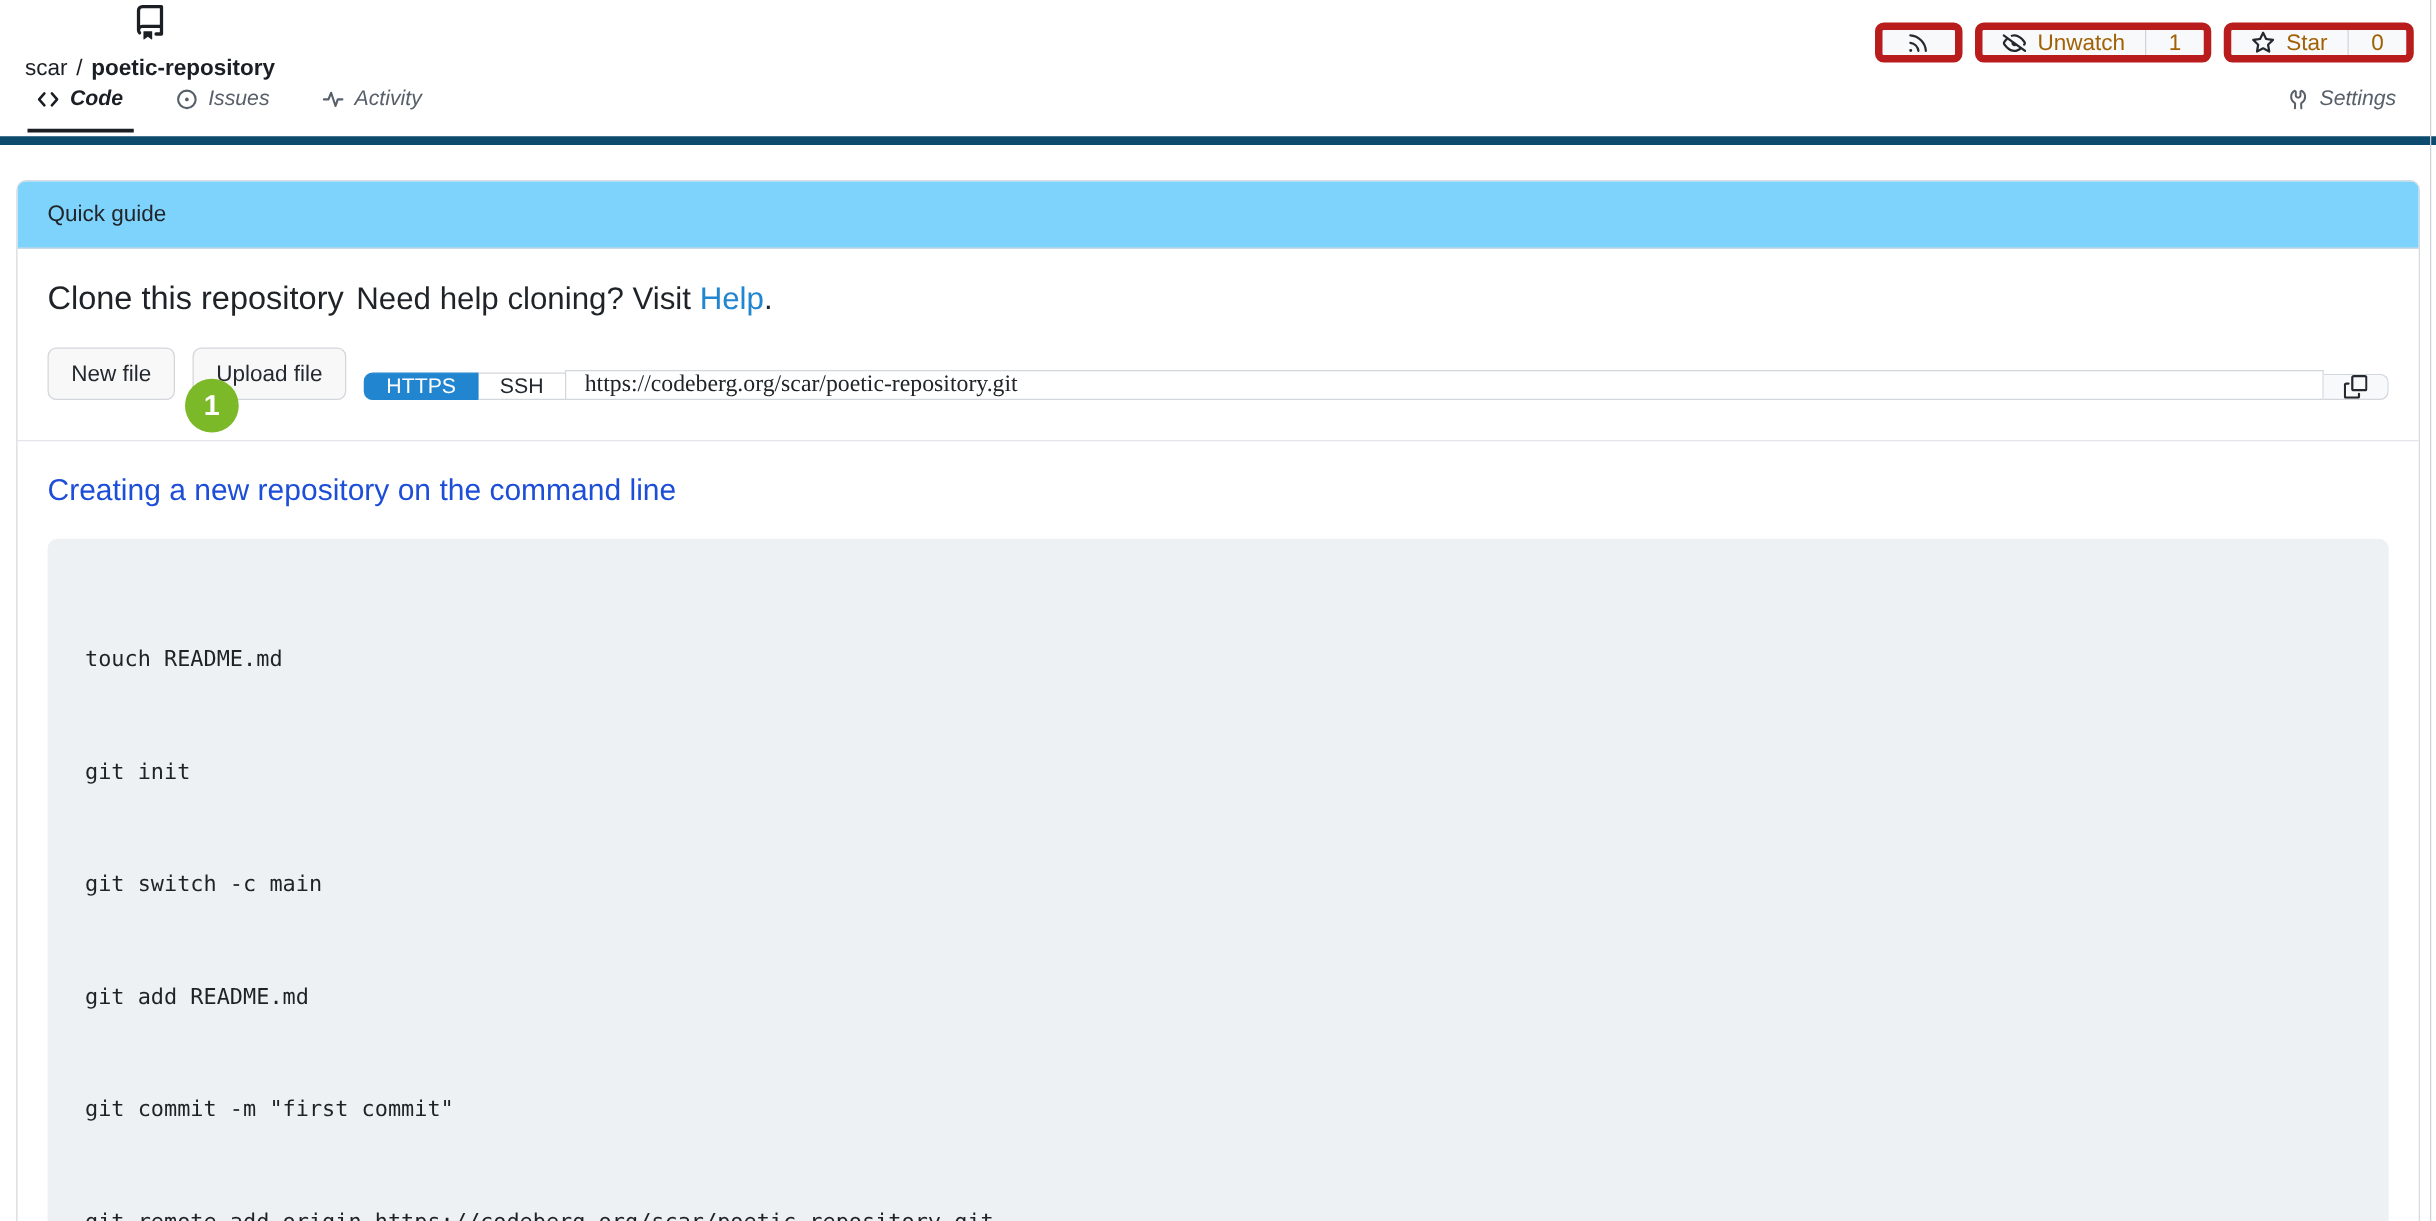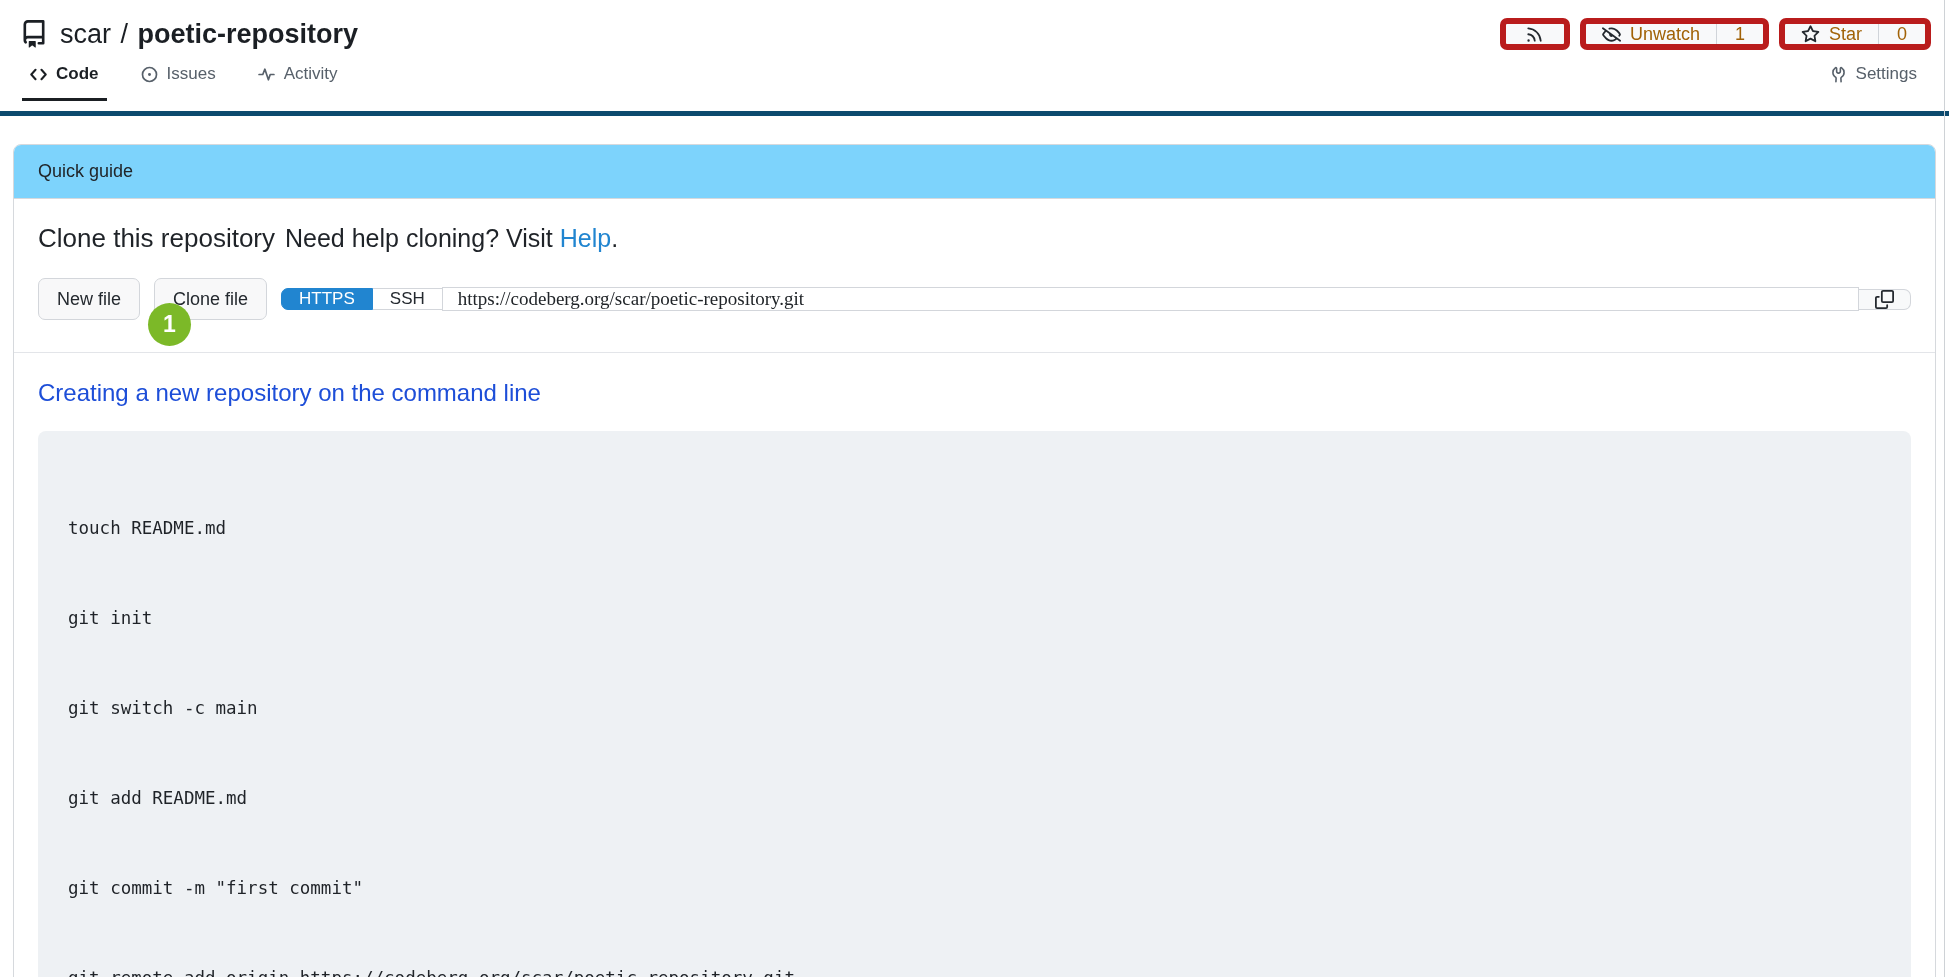--- a/index.html
+++ b/index.html
@@ -11,40 +11,40 @@
     position: relative;
     overflow: hidden;
   }
   svg { display: block; }
 
   
   .top-header {
     display: flex; justify-content: space-between; align-items: center;
     padding: 12px 18px 8px 20px; height: 64px;
   }
-  .repo-title { display: flex; align-items: center; gap: 12px; font-size: 27px; color: #1b1f24; }
+  .repo-title { display: flex; align-items: center; gap: 12px; font-size: 18px; color: #1b1f24; flex-direction: column; }
   .repo-title .owner { font-weight: 400; }
   .repo-title .sep { color: #1b1f24; padding: 0 2px; }
   .repo-title .name { font-weight: 700; }
 
   .header-actions { display: flex; gap: 10px; align-items: center; }
   .hbtn-group {
     display: flex; align-items: stretch; height: 32px;
     border: 6px solid #b91c1c; border-radius: 7px; background: #f8f9fa; overflow: hidden;
     color: #a16207; font-size: 18px;
   }
   .hbtn-seg { display: flex; align-items: center; gap: 9px; padding: 0 16px; cursor: pointer; }
   .hbtn-count { border-left: 1px solid #d0d4d9; padding: 0 18px; display: flex; align-items: center; }
   .icon-only { width: 58px; justify-content: center; padding: 0; }
   .hbtn-group svg { width: 19px; height: 19px; fill: #24292f; }
 
   
   .tabbar {
-    display: flex; align-items: flex-start; padding: 0 22px;
-    border-bottom: 5px solid #0c4a6e; height: 52px;
+    display: flex; align-items: center; padding: 0 22px;
+    border-bottom: 7px solid #0c4a6e; height: 52px; font-style: italic;
   }
   .tab {
     display: flex; align-items: center; gap: 9px; font-size: 17px; color: #57606a;
     padding: 0 8px 15px 8px; margin-right: 26px; position: relative; cursor: pointer;
   }
   .tab svg { width: 17px; height: 17px; stroke: #57606a; fill: none; stroke-width: 1.6; }
   .tab.active { color: #1b1f24; font-weight: 700; }
   .tab.active svg { stroke: #1b1f24; stroke-width: 1.9; }
   .tab.active::after {
     content: ""; position: absolute; left: 0; right: 0; bottom: -2px; height: 3px;
@@ -67,21 +67,21 @@
   .clone-section { padding: 24px 24px 32px 24px; border-bottom: 1px solid #e3e5e9; }
   .clone-heading { font-size: 26px; font-weight: 400; color: #1f2328; display: flex; align-items: baseline; gap: 10px; flex-wrap: wrap; }
   .clone-help { font-size: 25px; color: #1f2328; }
   .clone-help a { color: #2185d0; text-decoration: none; cursor: pointer; }
 
   .clone-controls { display: flex; align-items: stretch; gap: 14px; margin-top: 24px; height: 42px; position: relative; }
   .btn {
     display: flex; align-items: center; padding: 0 18px; font-size: 18px; color: #24292f;
     background: #f8f8f9; border: 1px solid #d3d6db; border-radius: 7px; cursor: pointer;
   }
-  .clone-group { display: flex; flex: 1; align-items: center; }
+  .clone-group { display: flex; flex: 1; align-items: flex-end; }
   .proto-btn {
     display: flex; align-items: center; padding: 0 17px; font-size: 17px; cursor: pointer;
     border: 1px solid #d3d6db; background: #fff; color: #24292f;
   }
   .proto-btn.active {
     background: #2185d0; color: #fff; border-color: #2185d0;
     border-radius: 7px 0 0 7px;
   }
   .proto-btn.ssh { border-left: none; border-right: none; }
   .clone-url-input {
@@ -212,21 +212,21 @@
     <div class="clone-heading">
       <span>Clone this repository</span>
       <span class="clone-help">
         <span>Need help cloning? Visit</span>
         <a style="color: rgb(33, 133, 208);">Help</a><span>.</span>
       </span>
     </div>
 
     <div class="clone-controls">
       <button class="btn">New file</button>
-      <button class="btn">Clone file</button>
+      <button class="btn">Upload file</button>
       <div class="marker-badge" style="background: rgb(124, 185, 40);">1</div>
 
       <div class="clone-group">
         <button class="proto-btn active" style="background: rgb(33, 133, 208);">HTTPS</button>
         <button class="proto-btn ssh">SSH</button>
         <input class="clone-url-input" type="text" readonly="" value="https://codeberg.org/scar/poetic-repository.git" style="">
         <button class="copy-btn">
           <span>
             <svg viewBox="0 0 16 16">
                 <path d="M0 6.75C0 5.784.784 5 1.75 5h1.5a.75.75 0 0 1 0 1.5h-1.5a.25.25 0 0 0-.25.25v7.5c0 .138.112.25.25.25h7.5a.25.25 0 0 0 .25-.25v-1.5a.75.75 0 0 1 1.5 0v1.5A1.75 1.75 0 0 1 9.25 16h-7.5A1.75 1.75 0 0 1 0 14.25Z"></path>

